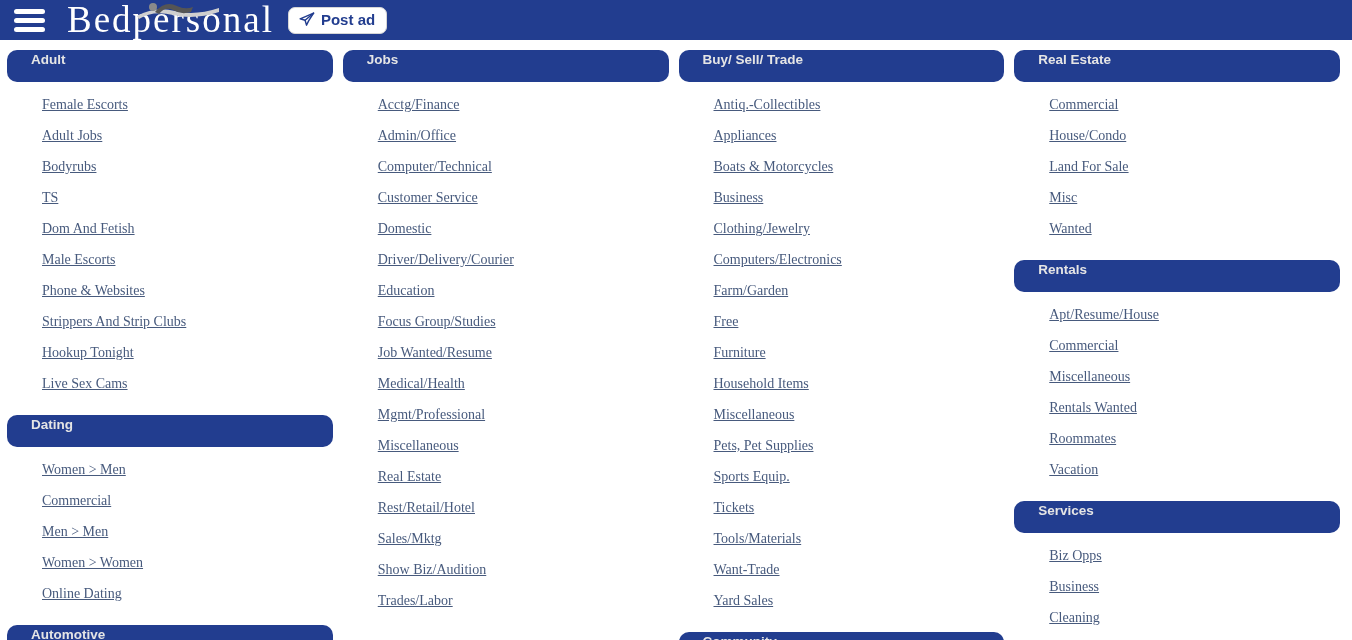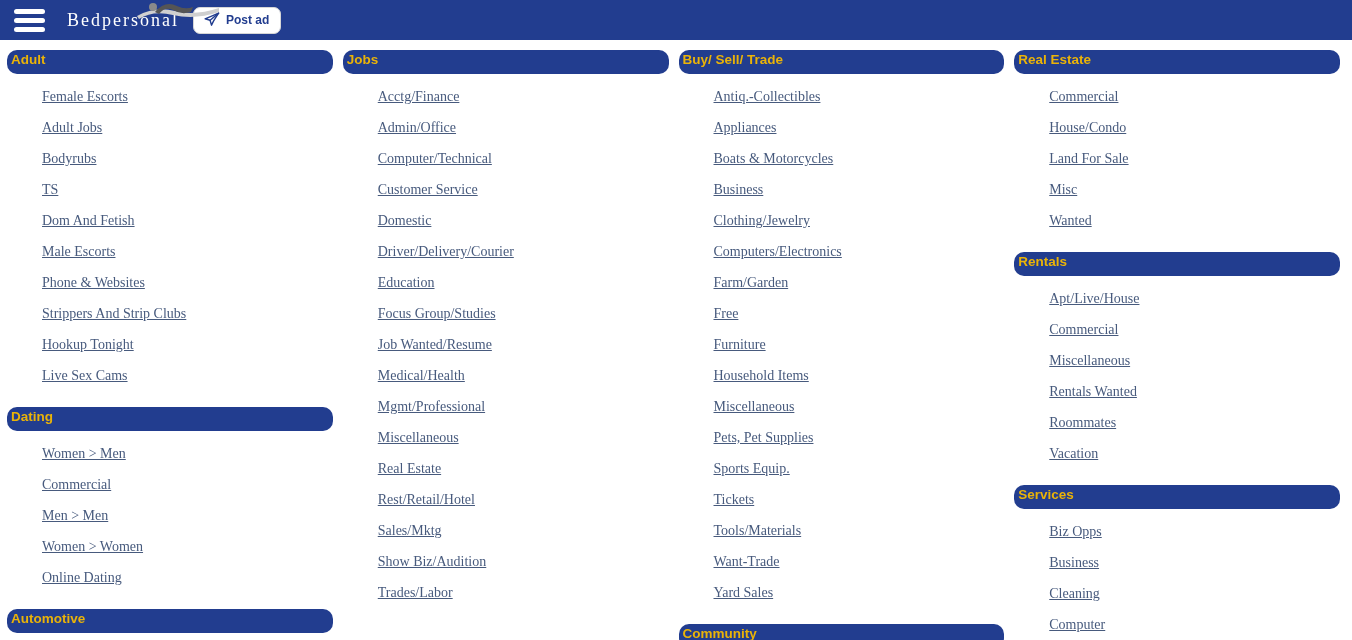--- a/index.html
+++ b/index.html
@@ -26,49 +26,49 @@
     background: #ffffff; border-radius: 3px;
   }
   .logo {
     position: relative;
     display: flex; align-items: flex-end;
     cursor: pointer;
     margin-right: 14px;
   }
   .logo-text {
     font-family: "Liberation Serif", serif;
-    color: #ffffff; font-size: 18px; letter-spacing: 2px;
+    color: #ffffff; font-size: 37px; letter-spacing: 2px;
     line-height: 30px;
   }
   .logo-figure {
     position: absolute; top: -7px; left: 68px;
     width: 86px; height: 24px; pointer-events: none;
   }
   .post-ad {
     display: inline-flex; align-items: center; gap: 6px;
     background: #ffffff; color: #223d8f;
     border: 1px solid #d6d6d6; border-radius: 7px;
     font-family: "Liberation Sans", sans-serif;
-    font-size: 12px; font-weight: bold;
+    font-size: 15px; font-weight: bold;
     padding: 3px 11px 4px 9px; height: 27px;
     cursor: pointer;
   }
   .post-ad svg { display: block; }
   
   .grid {
     display: flex; gap: 10px;
     padding: 10px 12px 0 7px;
     align-items: flex-start;
   }
   .col { flex: 1 1 0; min-width: 0; }
   .pill {
-    height: 24px; line-height: 20px;
+    height: 32px; line-height: 20px;
     background: #223d8f; border-radius: 10px;
-    color: #eab308; font-size: 13.5px; font-weight: bold;
-    padding-left: 4px;
+    color: #e5e5e5; font-size: 13.5px; font-weight: bold;
+    padding-left: 24px;
     white-space: nowrap; overflow: hidden;
     cursor: pointer;
   }
   .pill + ul, .col ul { list-style: none; margin: 13px 0 0 0; font-family: Liberation Serif, serif; }
   .col ul li { height: 31px; padding-left: 35px; }
   .col ul li a {
     color: #475a7d; font-size: 14px;
     text-decoration: underline; cursor: pointer;
     white-space: nowrap;
   }
@@ -189,21 +189,21 @@
           <li><a href="#">Commercial</a></li>
           <li><a href="#">House/Condo</a></li>
           <li><a href="#">Land For Sale</a></li>
           <li><a href="#">Misc</a></li>
           <li><a href="#">Wanted</a></li>
         </ul>
       </section>
       <section class="section">
         <div class="pill">Rentals</div>
         <ul>
-          <li><a href="#">Apt/Live/House</a></li>
+          <li><a href="#">Apt/Resume/House</a></li>
           <li><a href="#">Commercial</a></li>
           <li><a href="#">Miscellaneous</a></li>
           <li><a href="#">Rentals Wanted</a></li>
           <li><a href="#">Roommates</a></li>
           <li><a href="#">Vacation</a></li>
         </ul>
       </section>
       <section class="section">
         <div class="pill">Services</div>
         <ul>

